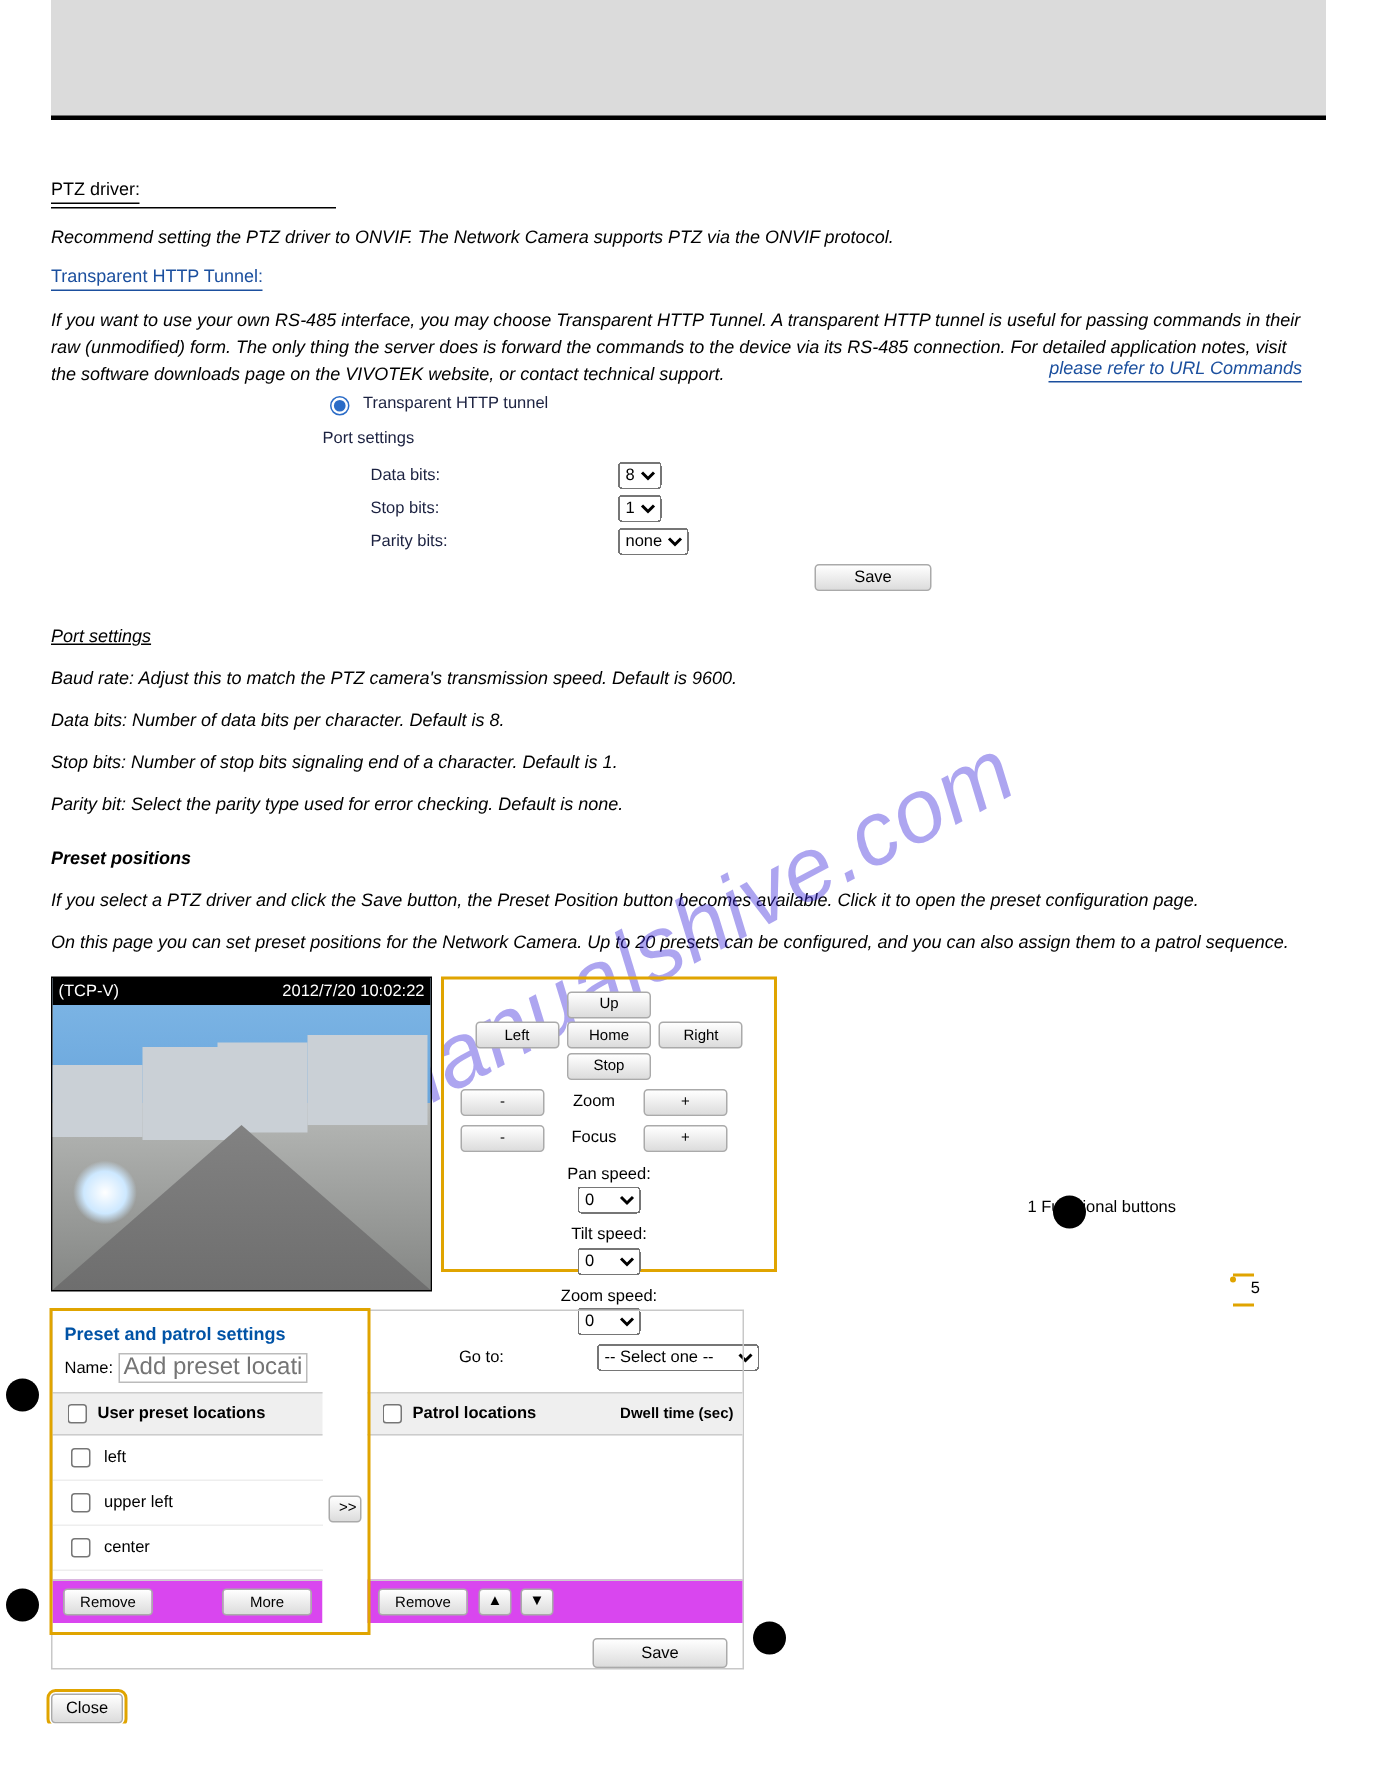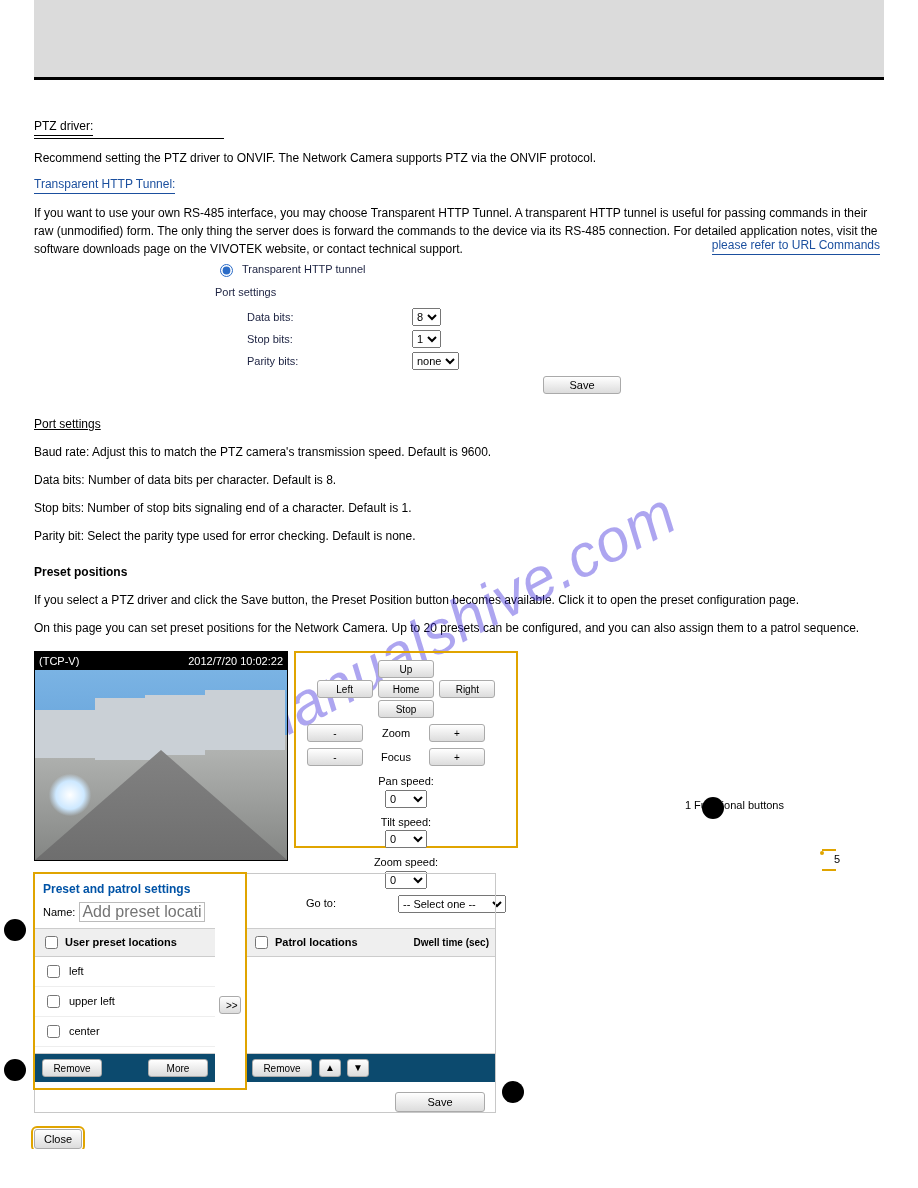--- a/index.html
+++ b/index.html
@@ -3,21 +3,21 @@
 <meta charset="utf-8">
 <style>
   html, body { margin:0; padding:0; background:#fff; font-family: Arial, Helvetica, sans-serif; color:#000; }
   .page { width:918px; margin:0 auto; position:relative; }
   .greybar-top { height:80px; background:#dbdbdb; border-bottom:3px solid #000; margin:0 34px; box-sizing:border-box; }
   .content { padding:0 34px; font-size:12px; line-height:1.5; }
   .std-proto { padding-top:22px; border-top:1px solid transparent; }
   .std-proto a { color:#000; text-decoration:none; border-bottom:1px solid #000; font-weight:500; display:inline-block; }
   .std-proto hr.under { border:none; border-top:1px solid #000; width:190px; margin:2px 0 0 0; }
   .liveview-link { display:inline-block; color:#1b4f9e; text-decoration:none; border-bottom:1px solid #1b4f9e; }
-  .para { margin:10px 4px 0 0; }
+  .para { margin:10px 16px 0 0;font-style:italic; }
 
   
   .panel1 { margin-top:0px; width:550px; position:relative; }
   .panel1-inner { margin-left:180px; border:1px solid #fff; width:380px; }
   .ui-small { color:#1b2140; font-family:Verdana, Arial, sans-serif; font-size:11px; }
   .radio-row { display:flex; align-items:center; gap:6px; padding:2px 0; }
   .radio-row input[type="radio"]{ accent-color:#2b6cc7; }
   .port-settings-title { margin:4px 0 6px 0; }
   .ps-row { display:flex; align-items:center; padding:2px 0; }
   .ps-label { width:165px; padding-left:32px; }
@@ -58,21 +58,21 @@
   .preset-hi { position:absolute; left:-2px; top:-2px; width:210px; height:214px; border:2px solid #e0a400; pointer-events:none; }
   .preset-title { color:#0053a6; font-weight:bold; font-size:12px; padding:6px 8px 4px 8px; }
   .preset-name { font-size:11px; padding:0 8px 6px 8px; display:flex; align-items:center; gap:4px; }
   .preset-name input { font-size:16px; color:#888; width:120px; height:16px; border:1px solid #bbb; }
   .lists { display:flex; gap:0px; }
   .listcol { flex:1; }
   .list-head { background:#efefef; border-top:1px solid #ccc; border-bottom:1px solid #ccc; padding:4px 6px; font-size:11px; font-weight:bold; display:flex; align-items:center; gap:4px; }
   .right-head-extra { margin-left:auto; text-align:right; font-size:10px; font-weight:bold; }
   .list-body { height:96px; overflow:auto; font-size:11px; }
   .list-body .row { display:flex; align-items:center; gap:6px; padding:5px 8px; border-bottom:1px solid #eee; }
-  .list-foot { background:#0c4a6e; border-top:1px solid #ccc; padding:4px 6px; display:flex; align-items:center; gap:6px; }
+  .list-foot { background:#d946ef; border-top:1px solid #ccc; padding:4px 6px; display:flex; align-items:center; gap:6px; }
   .midarrow { align-self:center; padding:0 4px; }
   .midarrow button { width:22px; height:18px; font-size:10px; background:linear-gradient(#fff,#dcdcdc); border:1px solid #aaa; border-radius:3px; cursor:pointer; }
   .list-foot .btn-small { width:60px; }
   .save2 { margin:10px 0 0 360px; width:90px; height:20px; font-size:11px; background:linear-gradient(#fff,#dcdcdc); border:1px solid #aaa; border-radius:3px; cursor:pointer; display:block; }
   .close-btn { margin-top:16px; width:48px; height:20px; font-size:11px; background:linear-gradient(#fff,#dcdcdc); border:1px solid #aaa; border-radius:3px; cursor:pointer; outline:2px solid #e0a400; outline-offset:1px; }
   .arrow-btn { width:22px; height:18px; font-size:10px; background:linear-gradient(#fff,#dcdcdc); border:1px solid #aaa; border-radius:3px; padding:0; cursor:pointer; line-height:14px; }
 
   .body-scroll::-webkit-scrollbar{width:15px}
 </style>
 </head>

